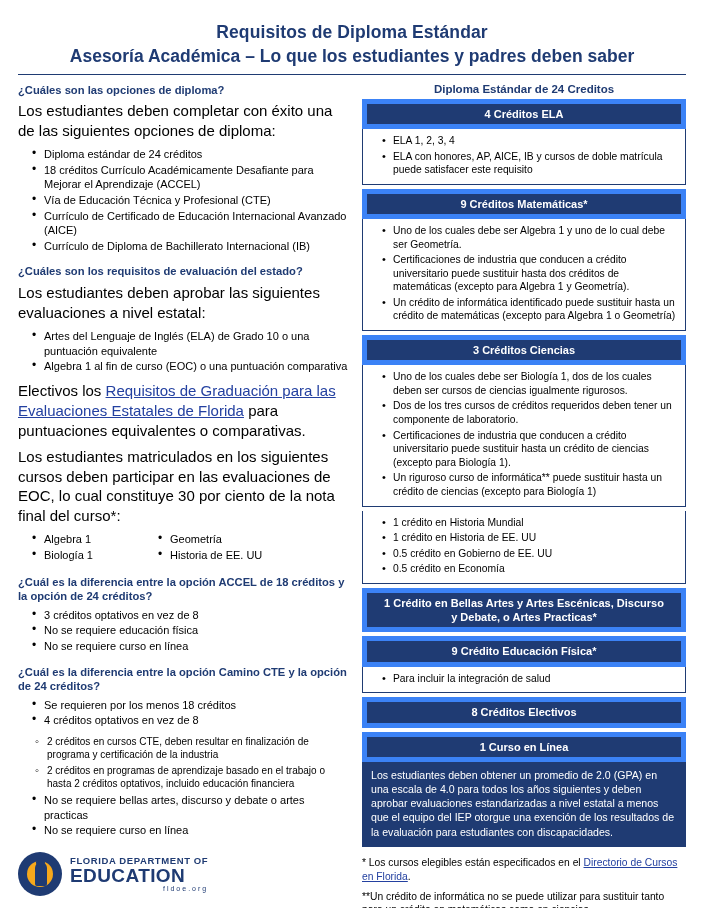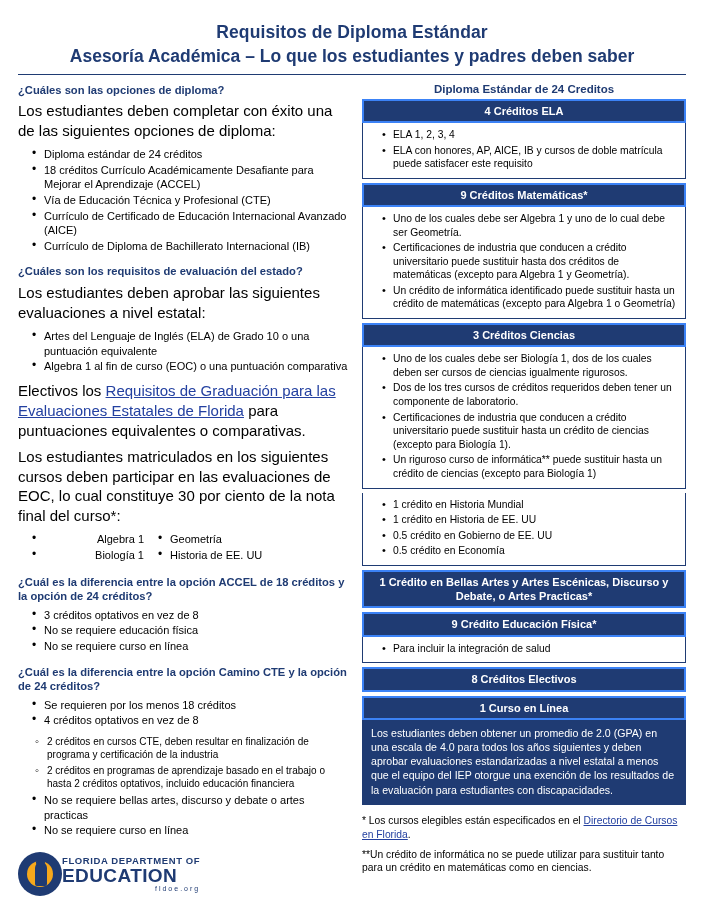--- a/index.html
+++ b/index.html
@@ -79,40 +79,40 @@
     top:-1px;
     font-size:11px;
   }
   a.link{color:#2340a0;text-decoration:underline;}
 
   .two-col-list{
     display:flex;
     margin:0 0 8px 0;
   }
   .two-col-list ul{margin:0;}
-  .two-col-list .c1{width:110px;text-align:right;}
+  .two-col-list .c1{width:110px;}
   .two-col-list .c2{width:170px;}
 
   
   .right-header{
     text-align:center;
     color:#1f3b73;
     font-size:11.5px;
     font-weight:bold;
     margin:0 0 4px 0;
   }
   .bar{
     background:#1f3b73;
     color:#ffffff;
     font-size:11px;
     font-weight:bold;
     text-align:center;
     padding:3px 6px;
     line-height:1.3;
-    border:2px solid #3b82f6;
+    border:5px solid #3b82f6;
     box-sizing:border-box;
   }
   .bar.two-line{padding:3px 14px;}
   .panel{
     border:1px solid #1f3b73;
     border-top:none;
     box-sizing:border-box;
     padding:5px 6px 5px 6px;
     background:#fff;
   }
@@ -150,20 +150,21 @@
     margin-top:9px;
     font-size:10.3px;
     line-height:1.35;
   }
   .footnotes p{margin:0 0 6px 0;}
 
   
   .logo-wrap{
     display:flex;
     align-items:center;
+    gap:8px;
     margin-top:14px;
   }
   .logo-mark{
     width:44px;height:44px;
     border-radius:50%;
     background:#1f3b73;
     position:relative;
     overflow:hidden;
     flex:0 0 44px;
   }

